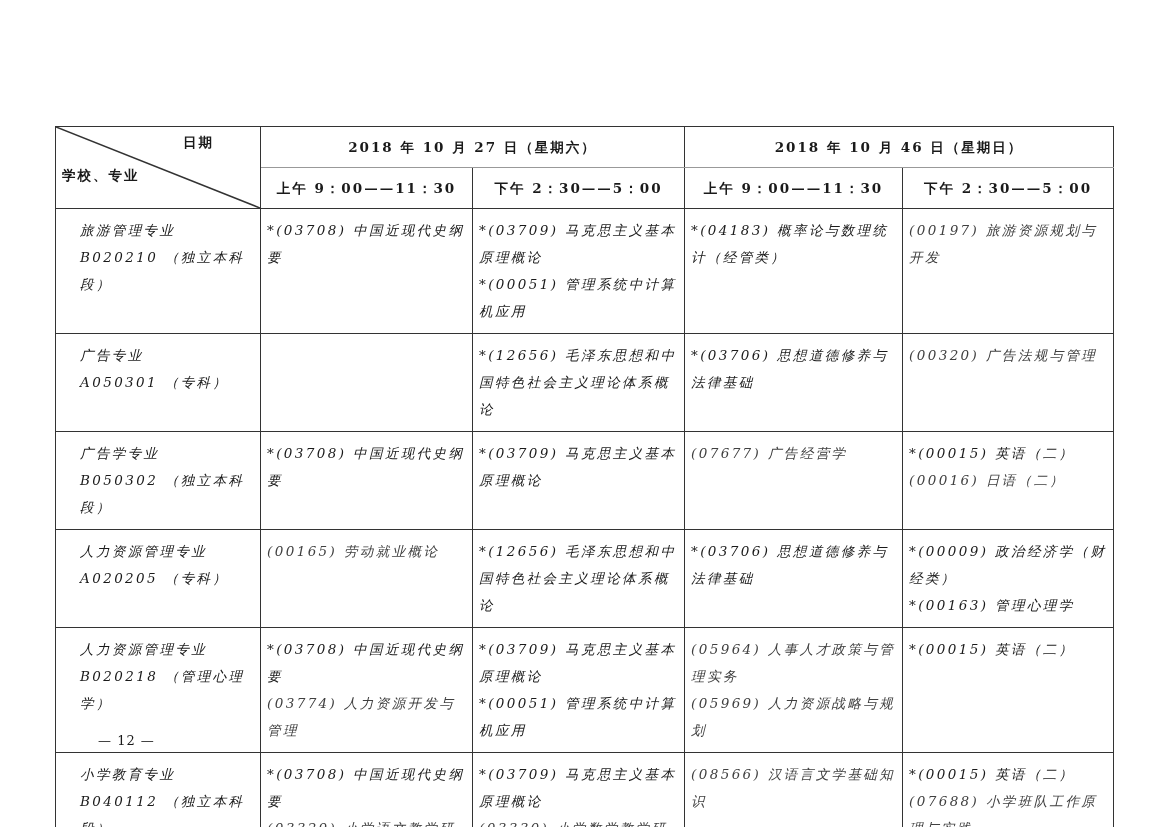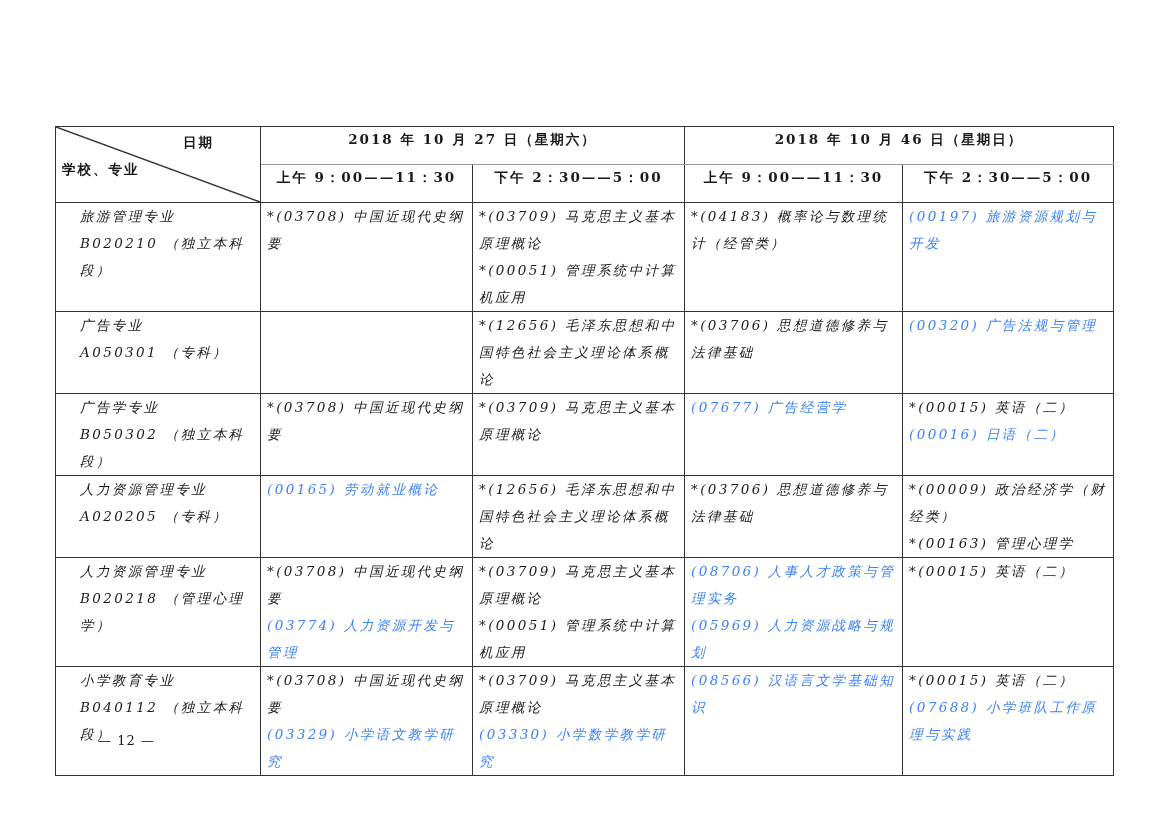--- a/index.html
+++ b/index.html
@@ -1,33 +1,33 @@
 <!DOCTYPE html>
 <html><head>
 <meta charset="utf-8">
 <style>
   html, body { margin: 0; padding: 0; background: #ffffff; }
   body { width: 1169px; height: 827px; position: relative; overflow: hidden;
          font-family: "DejaVu Serif", "Liberation Serif", serif; color: #1a1a1a; }
   .page { position: absolute; left: 0; top: 0; width: 1169px; height: 827px; }
   table.sched { position: absolute; left: 55px; top: 126px; width: 1058px;
                 border-collapse: collapse; table-layout: fixed; }
-  table.sched td { border: 1px solid #333; vertical-align: top; padding: 0 6px;
+  table.sched td { border: 1px solid #333; vertical-align: top; padding: 8px 6px;
                    font-size: 13.5px; line-height: 27px; letter-spacing: 2.4px; }
   table.sched td.hd { text-align: center; font-weight: bold; letter-spacing: 2px;
                       height: 24px; line-height: 24px; font-size: 13.5px; }
   .hd-date { border-bottom-color: #999 !important; }
   .vgrey { border-left-color: #999 !important; }
-  td.corner { position: relative; padding: 13px !important; height: 49px; }
+  td.corner { position: relative; padding: 0 !important; height: 49px; }
   .corner-line { position: absolute; left: 0; top: 0; width: 100%; height: 100%; }
   .corner-top { position: absolute; right: 46px; top: 2px; font-weight: bold; letter-spacing: 2px; }
   .corner-bot { position: absolute; left: 6px; bottom: 19px; font-weight: bold; letter-spacing: 2px; }
   td.school { padding-left: 24px !important; }
   .item { display: block; font-style: italic; }
-  .red { color: #3b82f6; }
+  .red { color: #404040; }
   .page-num { position: absolute; left: 98px; top: 733px; font-size: 13px;
               font-family: "DejaVu Serif", serif; letter-spacing: 1px; }
 </style>
 </head>
 <body>
 
 <div class="page">
   <table class="sched">
     <colgroup>
       <col style="width:205px">
@@ -134,21 +134,21 @@
           </td>
           <td>
             <span class="item">*(03708) 中国近现代史纲要</span>
             <span class="item red">(03774) 人力资源开发与管理</span>
           </td>
           <td class="vgrey">
             <span class="item">*(03709) 马克思主义基本原理概论</span>
             <span class="item">*(00051) 管理系统中计算机应用</span>
           </td>
           <td>
-            <span class="item red">(08706) 人事人才政策与管理实务</span>
+            <span class="item red">(05964) 人事人才政策与管理实务</span>
             <span class="item red">(05969) 人力资源战略与规划</span>
           </td>
           <td class="vgrey">
             <span class="item">*(00015) 英语（二）</span>
           </td>
         </tr>
         <tr style="height: 81px;">
           <td class="school">
             <span class="item">小学教育专业</span>
             <span class="item">B040112 （独立本科段）</span>

